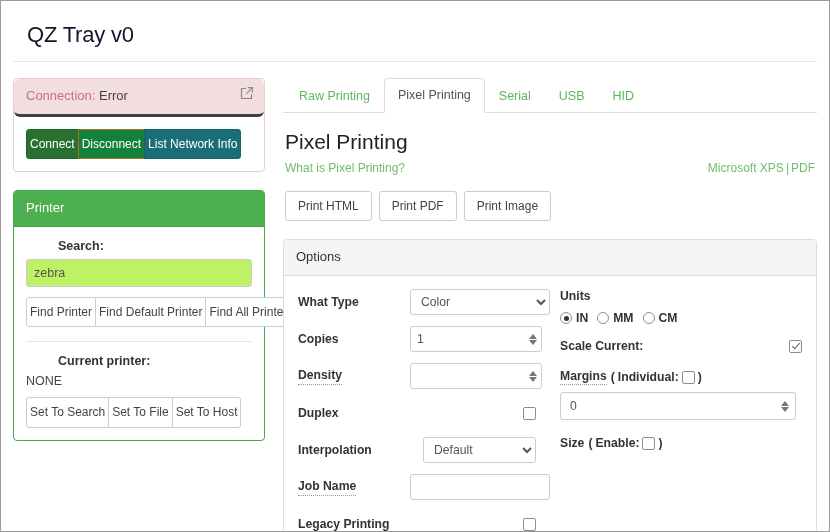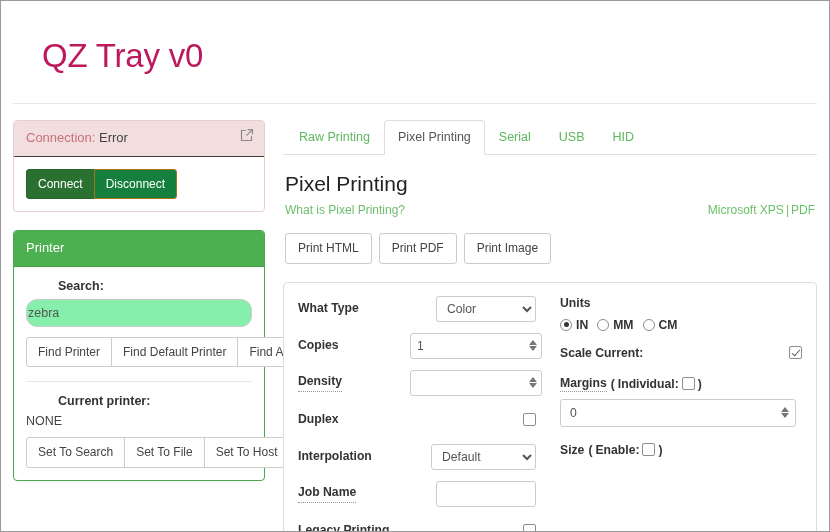--- a/index.html
+++ b/index.html
@@ -33,25 +33,25 @@
     overflow: hidden;
   }
 
   
   .page-header {
     padding: 22px 0 14px 14px;
     border-bottom: 1px solid #e7e7e7;
     margin: 0 12px 0 12px;
   }
   .page-title {
-    font-size: 33px;
+    font-size: 22px;
     font-weight: 400;
-    color: #be185d;
+    color: #0f172a;
     line-height: 1.1;
-    margin: 15px;
+    margin: 0;
     letter-spacing: -0.2px;
   }
 
   
   .body-wrap {
     display: flex;
     align-items: flex-start;
     padding: 16px 12px 0 12px;
   }
   .col-left {
@@ -67,22 +67,23 @@
   
   .panel {
     background: #fff;
     border: 1px solid #ddd;
     border-radius: 4px;
     margin-bottom: 18px;
   }
   .panel-danger { border-color: #ebccd1; }
   .panel-danger > .panel-heading {
     background: #f2dede;
-    border-bottom: 1px solid #404040;
+    border-bottom: 3px solid #404040;
     color: #a94442;
+    border-radius: 6px;
   }
   .panel-success { border-color: #4aa64f; }
   .panel-success > .panel-heading {
     background: #4caf50;
     border-bottom: 1px solid #43a047;
     color: #ffffff;
   }
   .panel-default > .panel-heading {
     background: #f5f5f5;
     border-bottom: 1px solid #ddd;
@@ -108,21 +109,21 @@
     color: #8a8a8a;
     cursor: pointer;
   }
   .ext-link-icon svg { display: block; }
 
   
   .btn-group { display: flex; }
   .btn {
     font-family: "Liberation Sans", sans-serif;
     font-size: 12px;
-    padding: 6px 11px;
+    padding: 6px 3px;
     border: 1px solid transparent;
     background: #fff;
     color: #333;
     cursor: pointer;
     line-height: 1.35;
     white-space: nowrap;
   }
   .btn-group .btn { border-radius: 0; margin-left: -1px; }
   .btn-group .btn:first-child { margin-left: 0; border-top-left-radius: 3px; border-bottom-left-radius: 3px; }
   .btn-group .btn:last-child { border-top-right-radius: 3px; border-bottom-right-radius: 3px; }
@@ -142,41 +143,41 @@
     display: block;
     margin-bottom: 6px;
     margin-left: 32px;
   }
   .form-control {
     box-sizing: border-box;
     width: 100%;
     font-family: "Liberation Sans", sans-serif;
     font-size: 12.5px;
     color: #555;
-    padding: 6px 1px;
+    padding: 6px 7px;
     border: 1px solid #ccc;
-    border-radius: 11px;
-    background: #86efac;
+    border-radius: 3px;
+    background: #bef264;
     outline: none;
   }
   .hr-soft {
     border: 0;
     border-top: 1px solid #e6e6e6;
     margin: 14px 0 12px 0;
   }
   .current-printer-val {
     font-size: 12.5px;
     color: #444;
     margin: 0 0 9px 0;
   }
 
   
   .nav-tabs {
     display: flex;
-    align-items: flex-start;
+    align-items: center;
     border-bottom: 1px solid #ddd;
     padding-left: 2px;
     margin-bottom: 16px;
   }
   .nav-tab {
     font-size: 12.5px;
     color: #5cb85c;
     padding: 8px 13px;
     border: 1px solid transparent;
     border-bottom: none;
@@ -257,22 +258,22 @@
     color: #555;
     border: 1px solid #ccc;
     border-radius: 3px;
     background: #fff;
     padding: 4px 6px;
     height: 26px;
     outline: none;
   }
   select.ctl { padding-right: 2px; }
   input.ctl[type="number"], input.ctl.num { text-align: left; }
-  .w-120 { width: 100px; }
-  .w-125 { width: 105px; }
+  .w-120 { width: 140px; }
+  .w-125 { width: 113px; }
   .w-132 { width: 132px; }
 
   .spin-wrap { position: relative; display: inline-block; }
   .spin-wrap input { padding-right: 20px; }
   .spinner {
     position: absolute;
     right: 4px; top: 50%;
     transform: translateY(-50%);
     width: 11px; height: 16px;
     display: flex;
@@ -400,20 +401,21 @@
                 <path d="M11.5 8.2v4.3H1.5V2.5h4.3"></path>
                 <path d="M7.6 1.6h4.8v4.8"></path>
                 <path d="M12.2 1.8L6.4 7.6"></path>
               </svg>
             </span>
           </div>
           <div class="panel-body">
             <div class="btn-group">
               <button class="btn btn-success">Connect</button>
               <button class="btn btn-warning">Disconnect</button>
+              <button class="btn btn-info">List Network Info</button>
             </div>
           </div>
         </div>
 
         <div class="panel panel-success">
           <div class="panel-heading">Printer</div>
           <div class="panel-body">
             <label class="field-label">Search:</label>
             <input class="form-control" type="text" value="zebra" style="">
             <div class="btn-group btn-row-sep" style="margin-top:10px">
@@ -455,20 +457,21 @@
           </span>
         </div>
 
         <div class="print-btn-row">
           <button class="btn btn-default">Print HTML</button>
           <button class="btn btn-default">Print PDF</button>
           <button class="btn btn-default">Print Image</button>
         </div>
 
         <div class="panel panel-default" style="margin-bottom:0">
+          <div class="panel-heading">Options</div>
 
           <div class="opt-grid">
 
             <div class="opt-col-left">
 
               <div class="opt-row">
                 <div class="opt-name">What Type</div>
                 <div class="opt-ctrl">
                   <select class="ctl w-120">
                     <option>Color</option>

